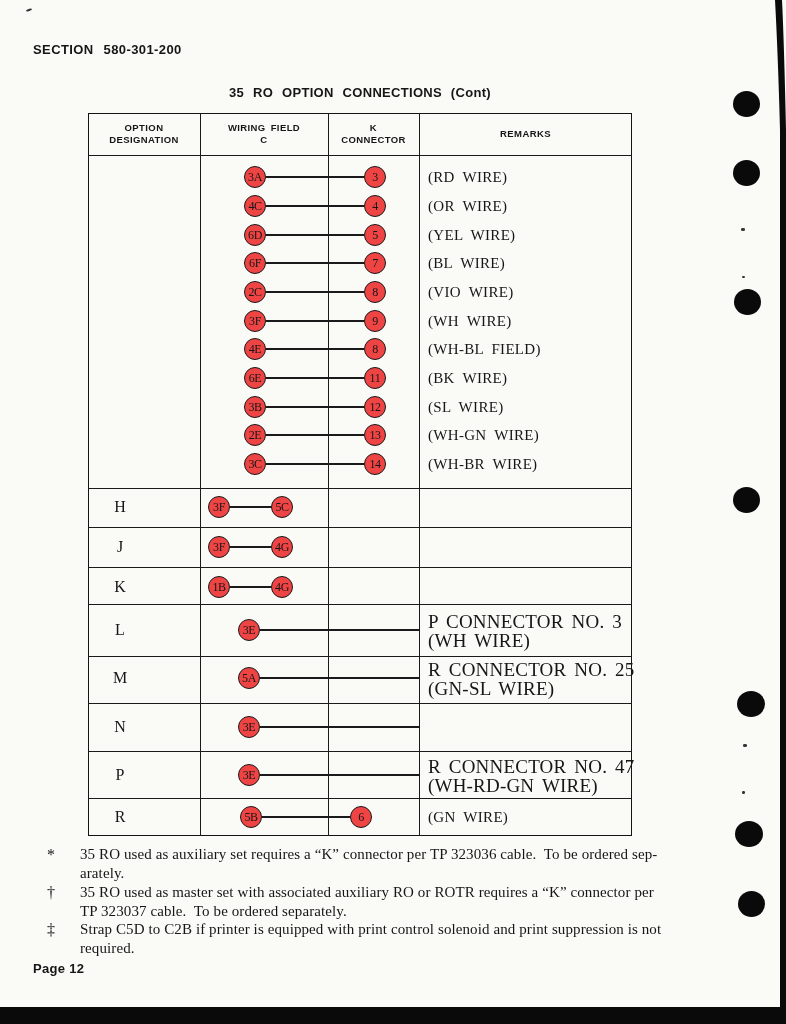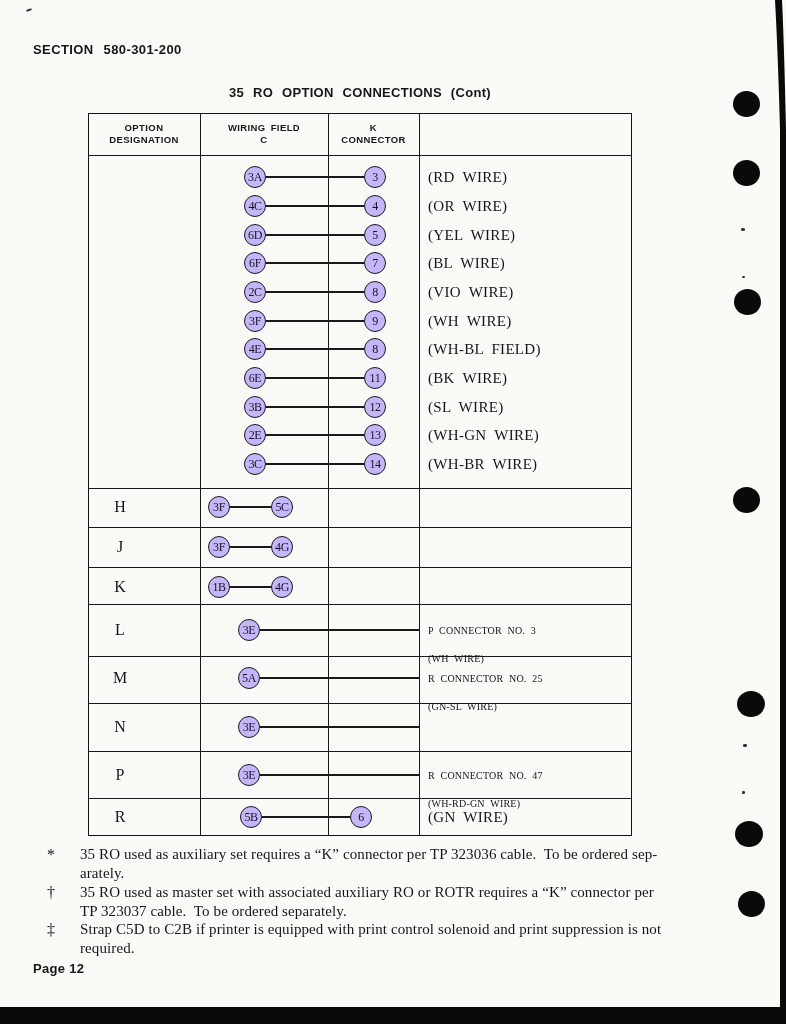--- a/index.html
+++ b/index.html
@@ -10,24 +10,24 @@
   .section-header{left:33px;top:42px;font-size:13px;letter-spacing:.4px;word-spacing:6px;}
   .doc-title{left:0;top:85px;width:720px;text-align:center;font-size:13px;letter-spacing:.3px;word-spacing:5px;}
   .table-frame{left:88px;top:113px;width:544px;height:723px;border:1.8px solid #141414;box-sizing:border-box;}
   .vline{width:1.4px;background:#1a1a1a;top:113px;height:723px;}
   .hline{height:1.4px;background:#1a1a1a;left:88px;width:544px;}
   .th{font-family:"Liberation Sans",sans-serif;font-weight:bold;font-size:9.5px;line-height:12.5px;
       text-align:center;letter-spacing:.4px;word-spacing:2px;display:flex;flex-direction:column;
       justify-content:center;align-items:center;height:42px;}
   .circle{width:22px;height:22px;border:1.4px solid #1a1a1a;border-radius:50%;box-sizing:border-box;
           display:flex;align-items:center;justify-content:center;font-size:12px;letter-spacing:-.4px;
-          background:#c4b5fd;}
+          background:#ef4444;}
   .cline{height:1.5px;background:#1a1a1a;}
   .remark{font-size:15px;letter-spacing:.3px;word-spacing:4px;line-height:20px;white-space:pre;}
-  .remark2{font-size:10px;letter-spacing:.2px;word-spacing:3px;line-height:19px;white-space:pre;margin-top:9px;}
+  .remark2{font-size:19px;letter-spacing:.2px;word-spacing:3px;line-height:19px;white-space:pre;}
   .optletter{width:44px;text-align:center;font-size:16px;line-height:20px;font-weight:500;}
   .fnmark{font-size:16px;line-height:19px;}
   .fnline{left:62px;font-size:15px;line-height:19px;white-space:pre;letter-spacing:.1px;margin-left:18px;}
   .page-number{left:33px;top:961px;font-size:13px;letter-spacing:.3px;}
   .dot{background:#0a0a0a;border-radius:50%;}
   .speck{background:#333;border-radius:40%;}
   .edge{background:#0a0a0a;}
 </style>
 </head>
 <body>
@@ -56,20 +56,23 @@
     <div>DESIGNATION</div>
   </div>
   <div class="abs th" style="left:200px;top:113px;width:128px;">
     <div>WIRING FIELD</div>
     <div>C</div>
   </div>
   <div class="abs th" style="left:328px;top:113px;width:91px;">
     <div>K</div>
     <div>CONNECTOR</div>
   </div>
+  <div class="abs th" style="left:419px;top:113px;width:213px;">
+    <div>REMARKS</div>
+  </div>
 
   <div class="abs circle" style="left:244px;top:166px;">3A</div>
   <div class="abs cline" style="left:266px;top:176px;width:98px;"></div>
   <div class="abs circle" style="left:364px;top:166px;">3</div>
   <div class="abs remark" style="left:428px;top:167px;">(RD WIRE)</div>
 
   <div class="abs circle" style="left:244px;top:195px;">4C</div>
   <div class="abs cline" style="left:266px;top:205px;width:98px;"></div>
   <div class="abs circle" style="left:364px;top:195px;">4</div>
   <div class="abs remark" style="left:428px;top:196px;">(OR WIRE)</div>

